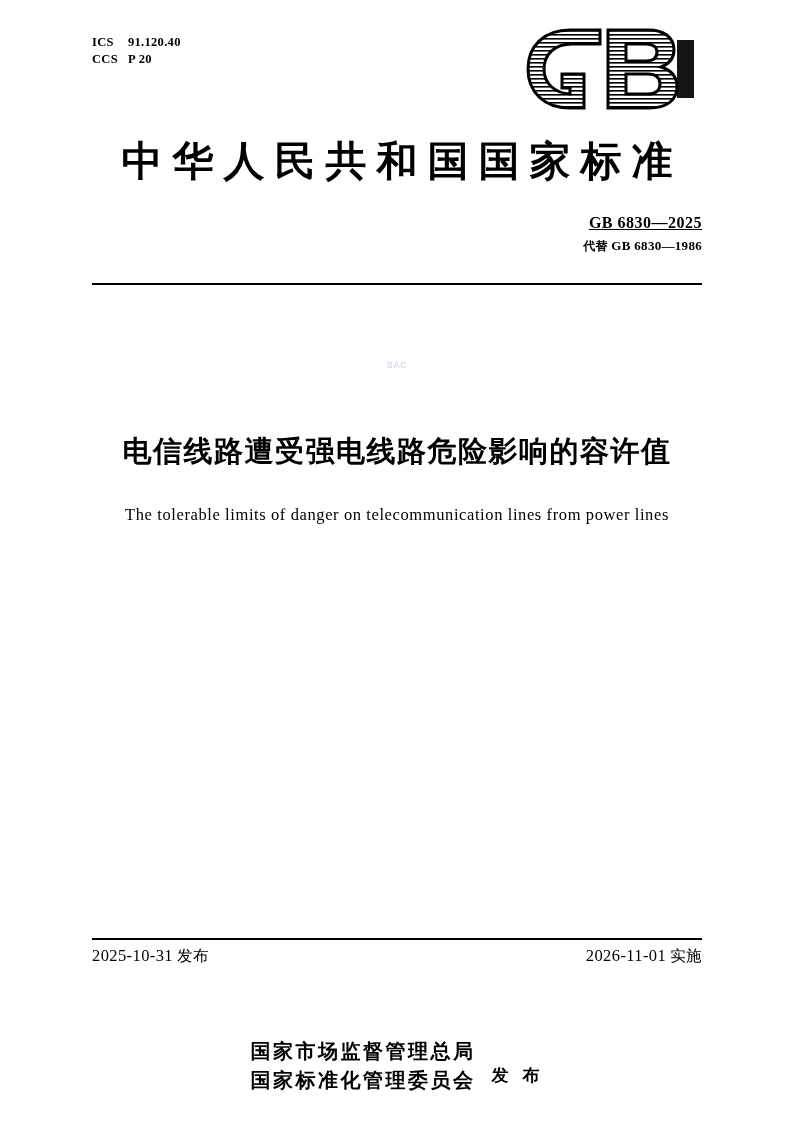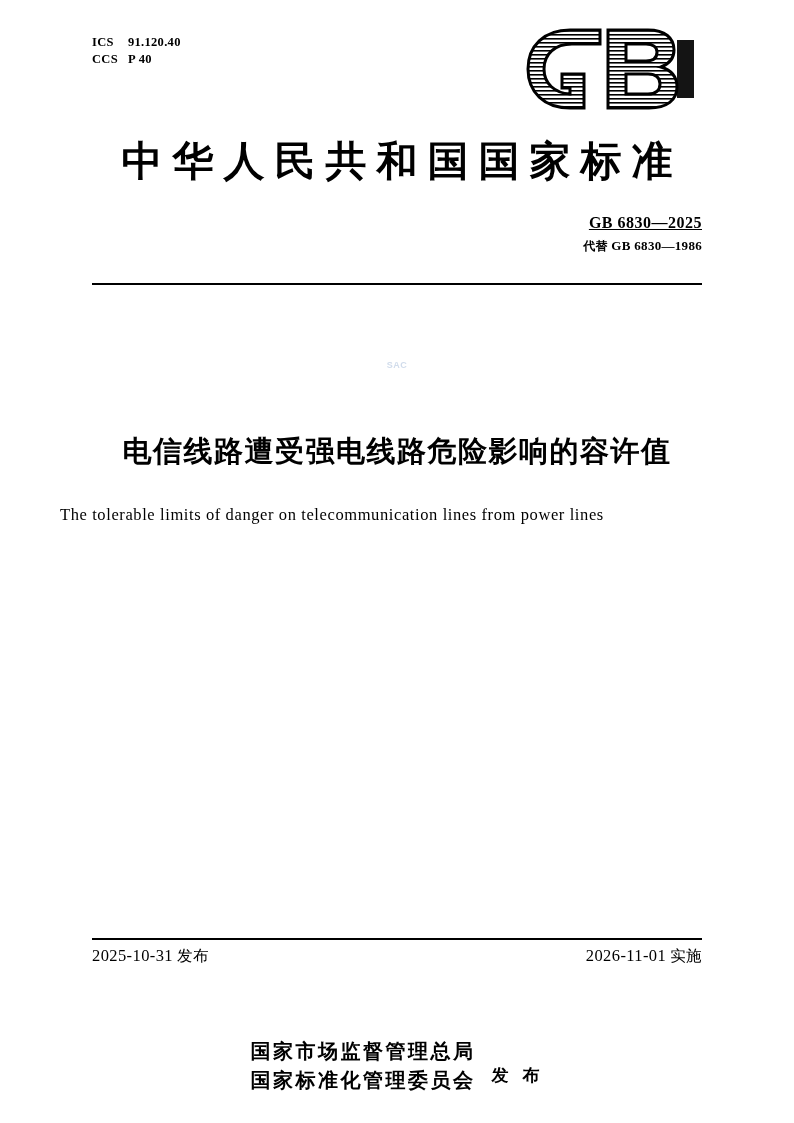--- a/index.html
+++ b/index.html
@@ -144,21 +144,21 @@
     font-weight: bold;
     font-size: 29px;
     letter-spacing: 1.5px;
     line-height: 1.35;
   }
   .title-en {
     position: absolute;
     left: 60px;
     right: 60px;
     top: 503px;
-    text-align: left;
+    text-align: center;
     font-family: "Liberation Serif", serif;
     font-size: 16.5px;
     letter-spacing: 0.6px;
     line-height: 1.4;
   }
 
   
   .date-left {
     position: absolute;
     left: 92px;
@@ -212,21 +212,21 @@
 </head>
 <body>
 
 <div class="page">
 
   <div class="meta">
     <div class="row">
       <span class="label">ICS</span><span class="val">91.120.40</span>
     </div>
     <div class="row">
-      <span class="label">CCS</span><span class="val">P 40</span>
+      <span class="label">CCS</span><span class="val">P 20</span>
     </div>
   </div>
 
   <div class="gb-logo">
     <svg viewBox="0 0 180 86" width="180" height="86" xmlns="http://www.w3.org/2000/svg" aria-hidden="true">
       <defs>
         <pattern id="hatch" width="4" height="4" patternUnits="userSpaceOnUse" patternTransform="rotate(0)">
           <rect width="4" height="4" fill="#ffffff"></rect>
           <rect width="4" height="1.6" fill="#000000"></rect>
         </pattern>

